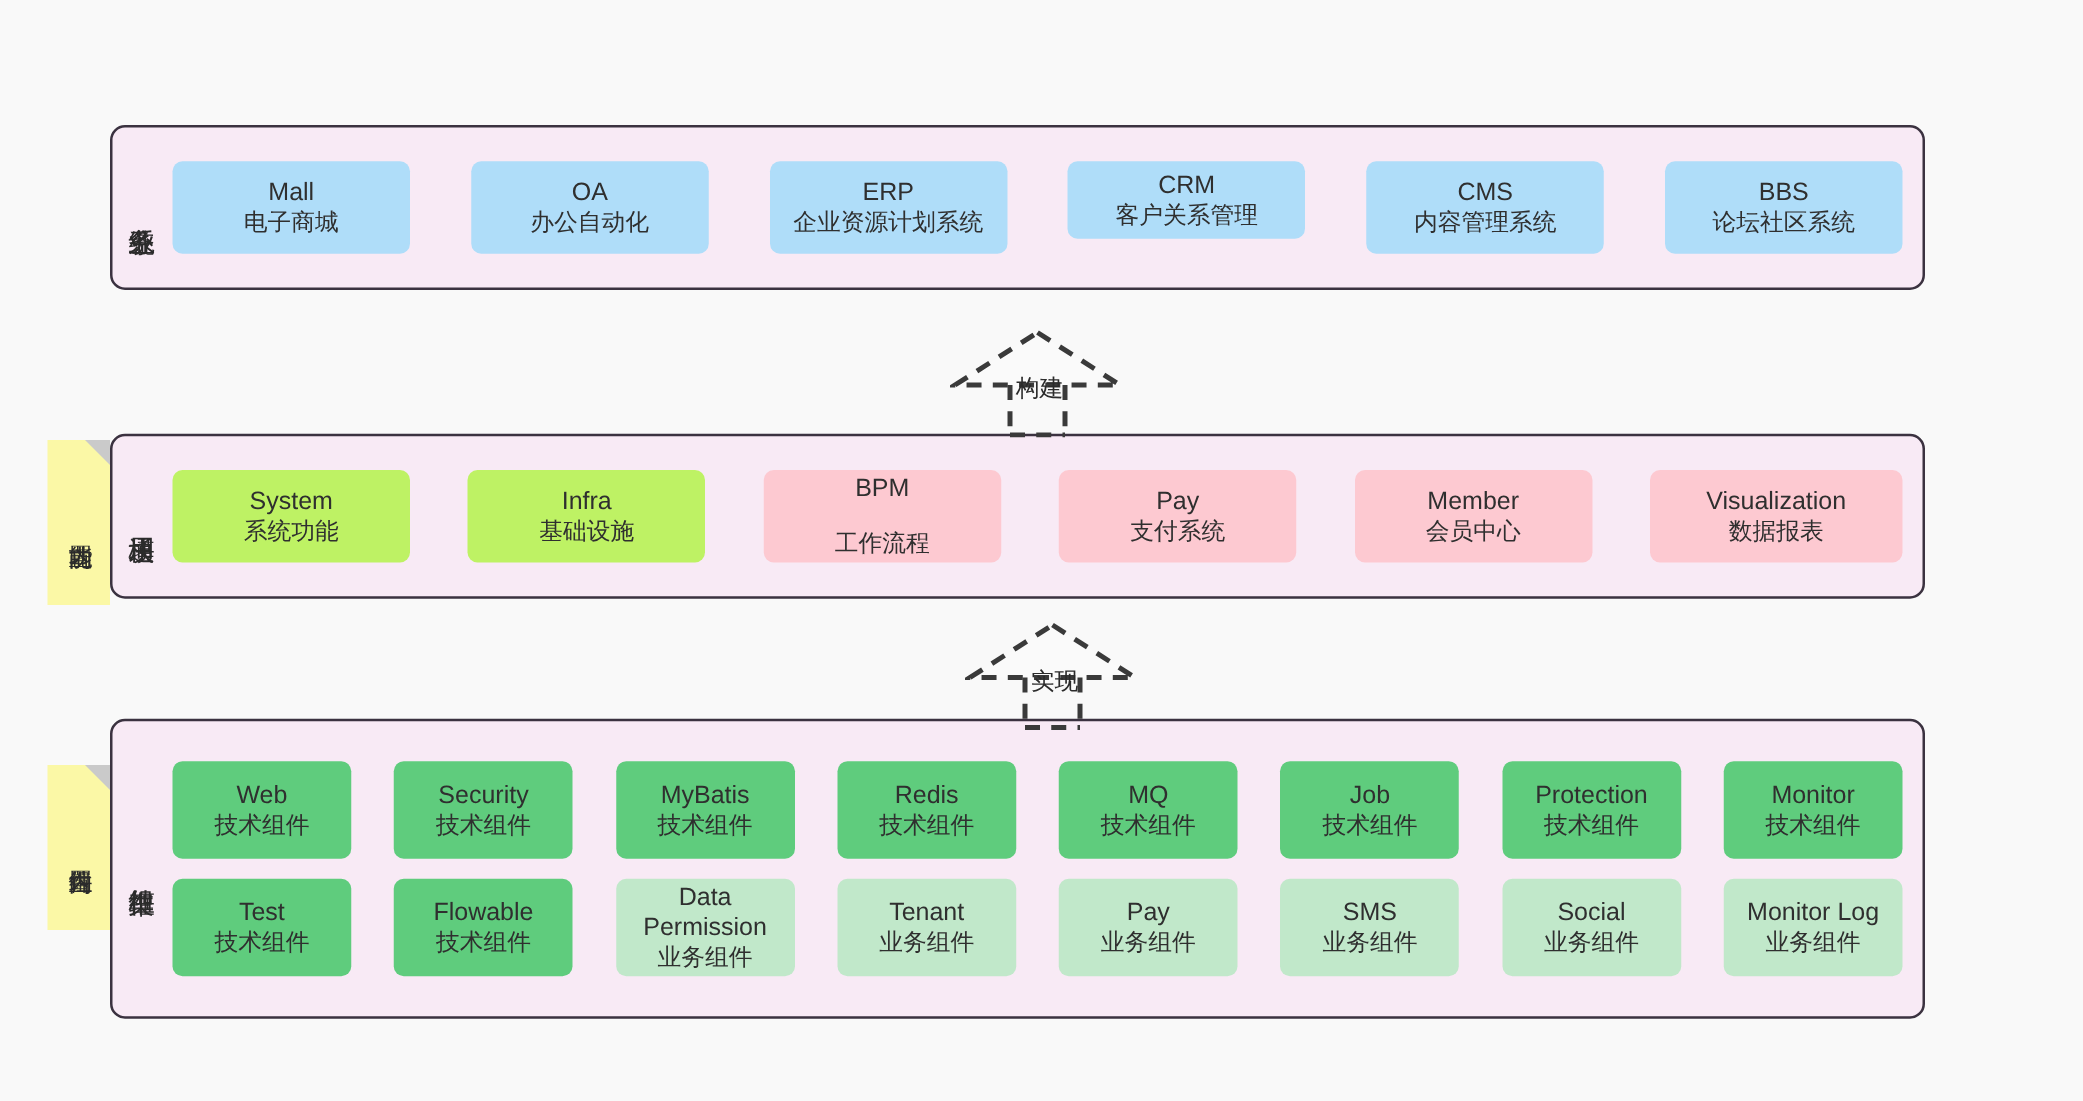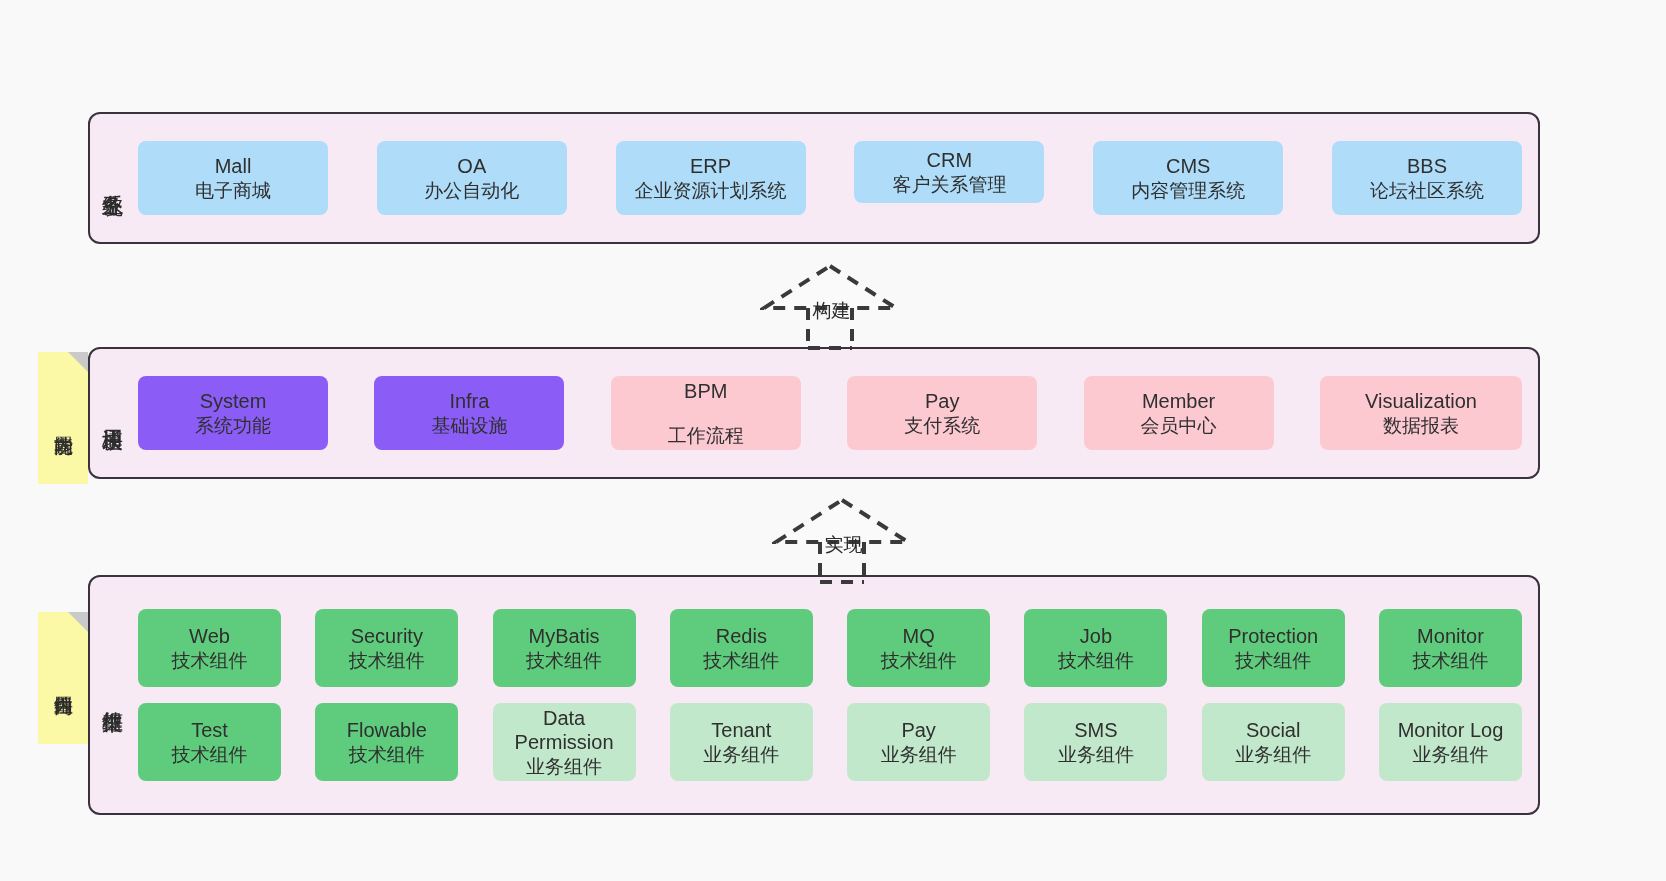--- a/index.html
+++ b/index.html
@@ -87,21 +87,21 @@
     font-size: 20px;
     white-space: nowrap;
   }
   .card .cn {
     font-size: 19px;
     white-space: nowrap;
   }
   .card.wrap .en { white-space: normal; }
 
   .c-blue   { background: #AFDDF9; }
-  .c-red    { background: #8b5cf6; }
+  .c-red    { background: #bef264; }
   .c-pink   { background: #FDC9D1; }
   .c-green  { background: #5FCC7D; }
   .c-lgreen { background: #C1E8CA; }
 
   
   .note {
     position: absolute;
     background: #FBF8A6;
     box-sizing: border-box;
     display: flex;
@@ -139,21 +139,21 @@
     left: 50%;
     transform: translateX(-46%);
     top: 36px;
   }
 </style>
 </head>
 <body>
 
 <div class="stage">
 
-  <div class="layer" style="left:88px; top:112px; width:1452px; height:132px;">
+  <div class="layer" style="left:88px; top:100px; width:1452px; height:132px;">
     <div class="layer-title">业务系统</div>
     <div class="layer-body">
       <div class="row">
         <div class="card c-blue" style="width:190px;height:74px;">
           <span class="en">Mall</span>
           <span class="cn">电子商城</span>
         </div>
         <div class="card c-blue" style="width:190px;height:74px;">
           <span class="en">OA</span>
           <span class="cn">办公自动化</span>

